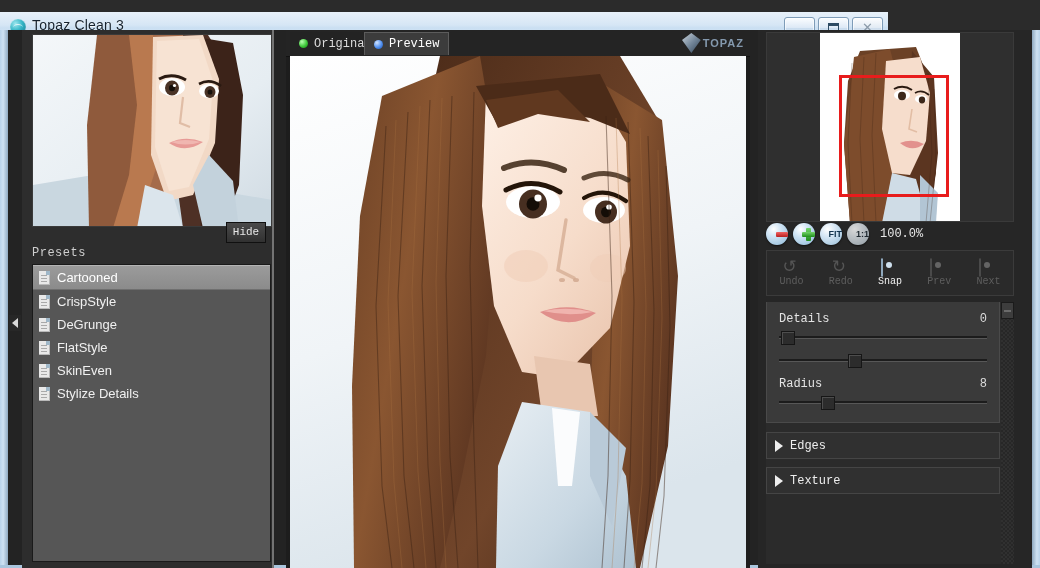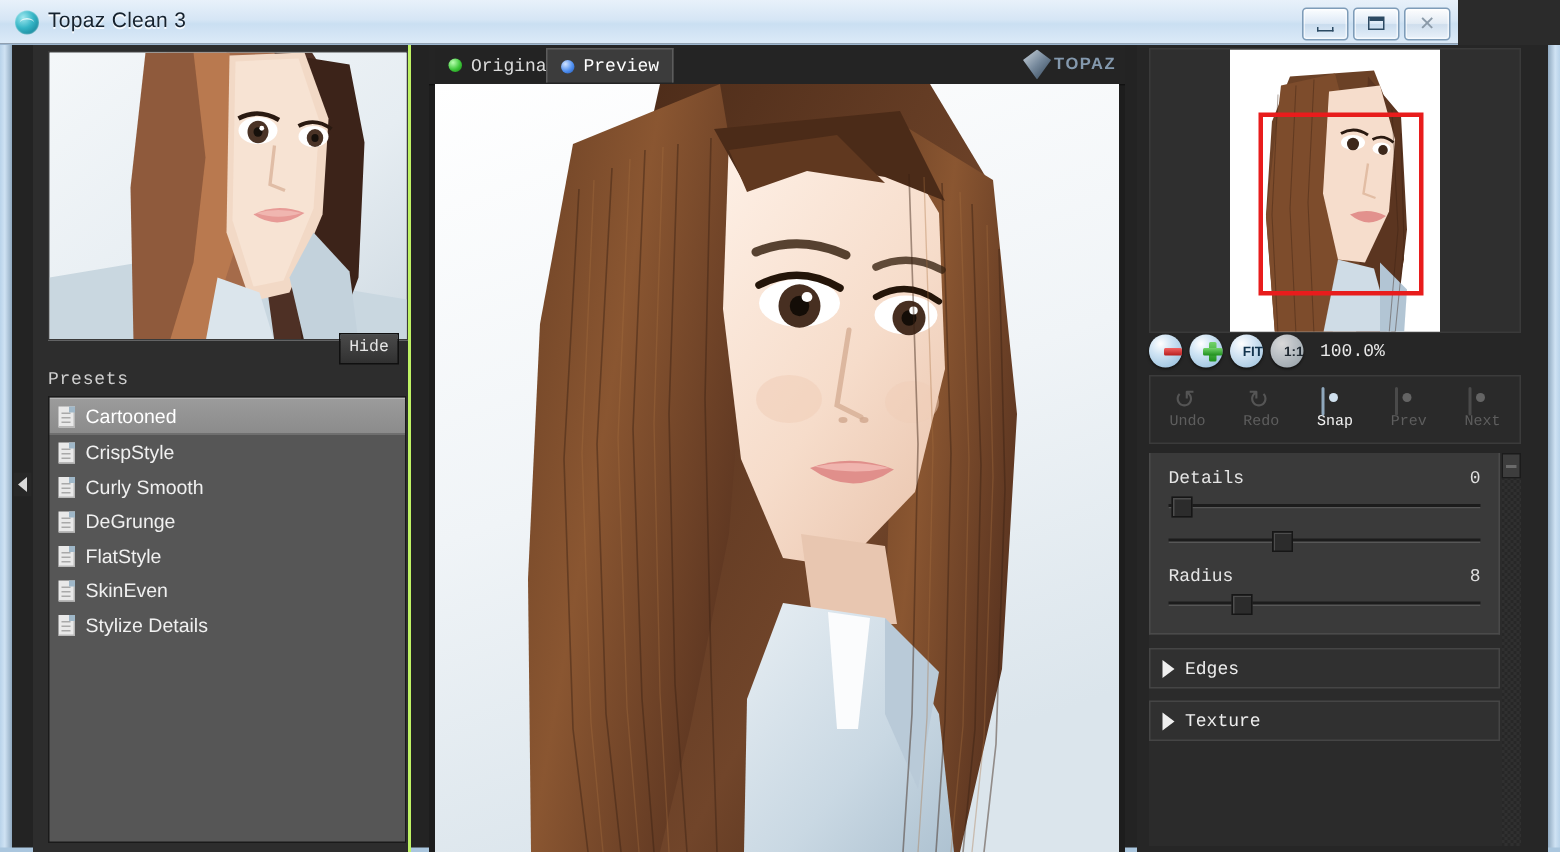--- a/index.html
+++ b/index.html
@@ -3,21 +3,21 @@
 <meta charset="utf-8">
 <style>
   html,body{margin:0;padding:0;background:#1e1e1e;}
   body{width:1040px;height:568px;overflow:hidden;
        font-family:"Liberation Sans",sans-serif;}
 
   #app{position:relative;width:1040px;height:568px;
        background:#2b2b2b;overflow:hidden;}
 
   
-  .titlebar{position:absolute;left:0;top:0;width:972px;height:30px;
+  .titlebar{position:absolute;left:0;top:12px;width:888px;height:30px;
     background:linear-gradient(180deg,#e8f1fa 0%,#d6e6f5 45%,#cadff2 55%,#dceaf8 100%);
     border-bottom:1px solid #9cb6cf;box-sizing:border-box;}
   .tb-icon{position:absolute;left:10px;top:7px;width:16px;height:16px;border-radius:50%;
     background:radial-gradient(circle at 34% 30%,#9fe8ef 0%,#35b5c6 45%,#0c6f86 100%);
     box-shadow:inset 0 0 1px #fff;}
   .tb-icon:after{content:"";position:absolute;left:3px;top:5px;width:10px;height:6px;
     border-top:1px solid rgba(255,255,255,.75);border-radius:50%;}
   .tb-title{position:absolute;left:32px;top:5px;font-size:14px;color:#16222e;
     letter-spacing:.2px;text-shadow:0 1px 0 rgba(255,255,255,.85);}
   .winbtns{position:absolute;right:5px;top:5px;display:flex;gap:3px;}
@@ -45,21 +45,21 @@
     display:flex;align-items:center;justify-content:center;background:#272727;}
   .collapse-r{position:absolute;right:9px;top:315px;width:12px;height:16px;
     display:flex;align-items:center;justify-content:center;background:#272727;}
   .tri-l{width:0;height:0;border-top:5px solid transparent;border-bottom:5px solid transparent;
     border-right:6px solid #d8d8d8;}
   .tri-r{width:0;height:0;border-top:5px solid transparent;border-bottom:5px solid transparent;
     border-left:6px solid #d8d8d8;}
 
   
   .leftpanel{position:absolute;left:22px;top:30px;width:252px;height:538px;
-    background:#2d2d2d;border-right:2px solid #bef264;box-sizing:border-box;}
+    background:#2d2d2d;border-right:2px solid #737373;box-sizing:border-box;}
   .lp-thumb{position:absolute;left:10px;top:4px;width:240px;height:193px;
     background:#e9eef2;overflow:hidden;border:1px solid #3a3a3a;box-sizing:border-box;}
   .hidebtn{position:absolute;right:6px;top:192px;width:38px;height:19px;
     background:linear-gradient(180deg,#4a4a4a,#313131);border:1px solid #101010;
     color:#e6e6e6;font-size:11px;line-height:19px;text-align:center;
     font-family:"Liberation Mono",monospace;}
   .presets-label{position:absolute;left:10px;top:216px;color:#cfcfcf;font-size:12px;
     font-family:"Liberation Mono",monospace;letter-spacing:.5px;}
   .presets-box{position:absolute;left:10px;top:234px;width:239px;height:298px;
     background:#565656;border:1px solid #1a1a1a;box-sizing:border-box;overflow:hidden;}
@@ -237,24 +237,20 @@
       <div class="preset-item sel">
         <span class="doc-ico"></span>
         <span>Cartooned</span>
       </div>
       <div class="preset-item">
         <span class="doc-ico"></span>
         <span>CrispStyle</span>
       </div>
       <div class="preset-item">
         <span class="doc-ico"></span>
-        <span>Curly Smooth</span>
-      </div>
-      <div class="preset-item">
-        <span class="doc-ico"></span>
         <span>DeGrunge</span>
       </div>
       <div class="preset-item">
         <span class="doc-ico"></span>
         <span>FlatStyle</span>
       </div>
       <div class="preset-item">
         <span class="doc-ico"></span>
         <span>SkinEven</span>
       </div>

